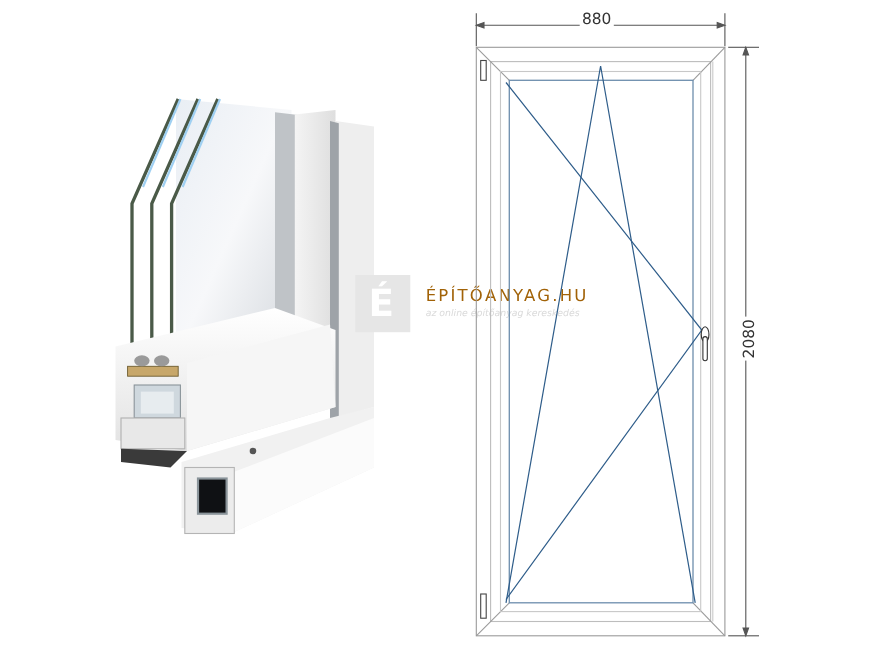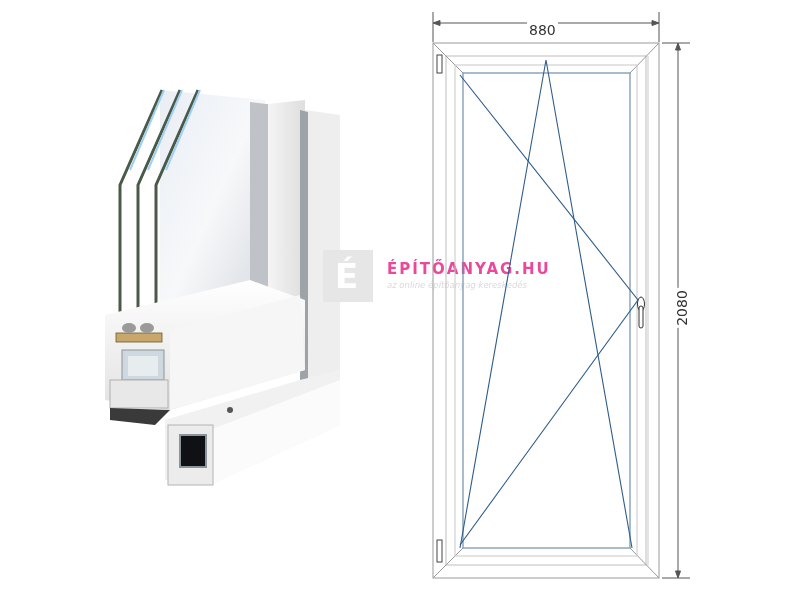--- a/index.html
+++ b/index.html
@@ -4,26 +4,26 @@
 <style>
   html, body { margin: 0; padding: 0; background: #ffffff; }
   body { width: 800px; height: 600px; position: relative; overflow: hidden;
          font-family: "Liberation Sans", sans-serif; }
   .product-photo { position: absolute; left: 100px; top: 80px; width: 250px; height: 420px; }
   .watermark { position: absolute; left: 323px; top: 250px; width: 230px; height: 56px; }
   .wm-logo { position: absolute; left: 0; top: 0; width: 50px; height: 52px; background: #e6e6e6; }
   .wm-logo span { position: absolute; left: 12px; top: 6px; font-size: 34px; font-weight: bold; color: #ffffff;
                   font-family: "DejaVu Sans", sans-serif; }
   .wm-title { position: absolute; left: 64px; top: 10px; font-size: 15px; letter-spacing: 2px;
-              color: #ec4899; font-weight: bold; font-family: "DejaVu Sans", sans-serif; }
+              color: #a16207; font-weight: normal; font-family: "DejaVu Sans", sans-serif; }
   .wm-sub { position: absolute; left: 64px; top: 30px; font-size: 8.5px; color: #dadada; font-style: italic;
             font-family: "DejaVu Sans", sans-serif; }
   .drawing { position: absolute; left: 0; top: 0; width: 800px; height: 600px; }
   .dim-text { position: absolute; font-size: 14px; color: #333; font-family: "DejaVu Sans", sans-serif; background: #fff; }
-  .dim-width { left: 527px; top: 22px; padding: 0 2px; }
+  .dim-width { left: 527px; top: 10px; padding: 0 2px; }
   .dim-height { left: 662px; top: 300px; transform: rotate(-90deg); transform-origin: center; padding: 0 2px; }
 </style>
 </head>
 <body>
 
 <div class="product-photo">
   <svg width="250" height="420" viewBox="0 0 250 420">
     <defs>
       <linearGradient id="glassG" x1="0" y1="0" x2="1" y2="1">
         <stop offset="0" stop-color="#e9eef4"></stop>

